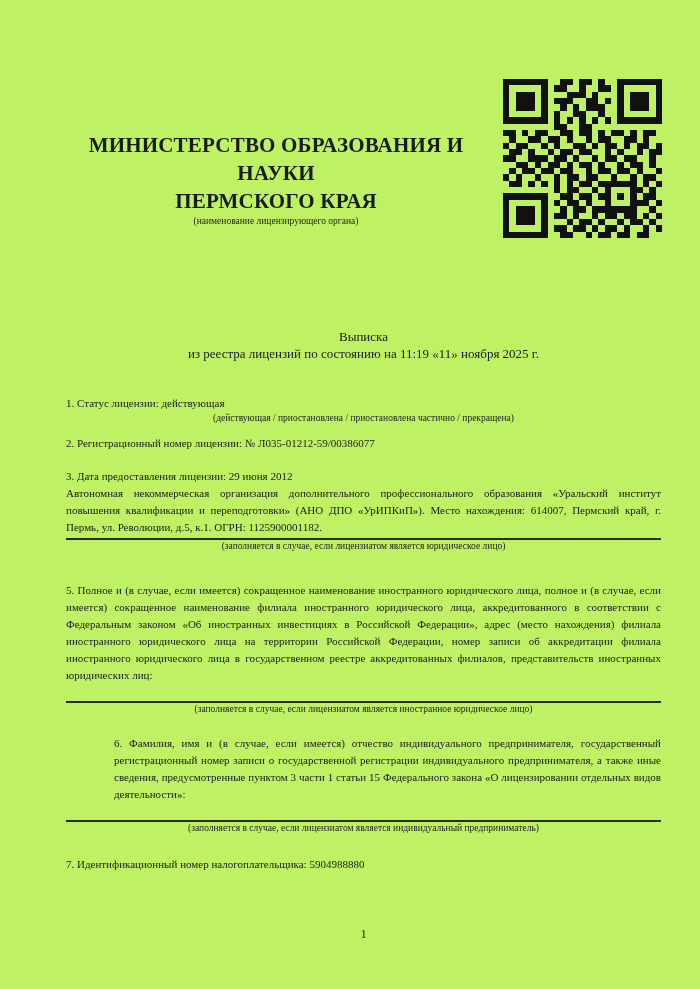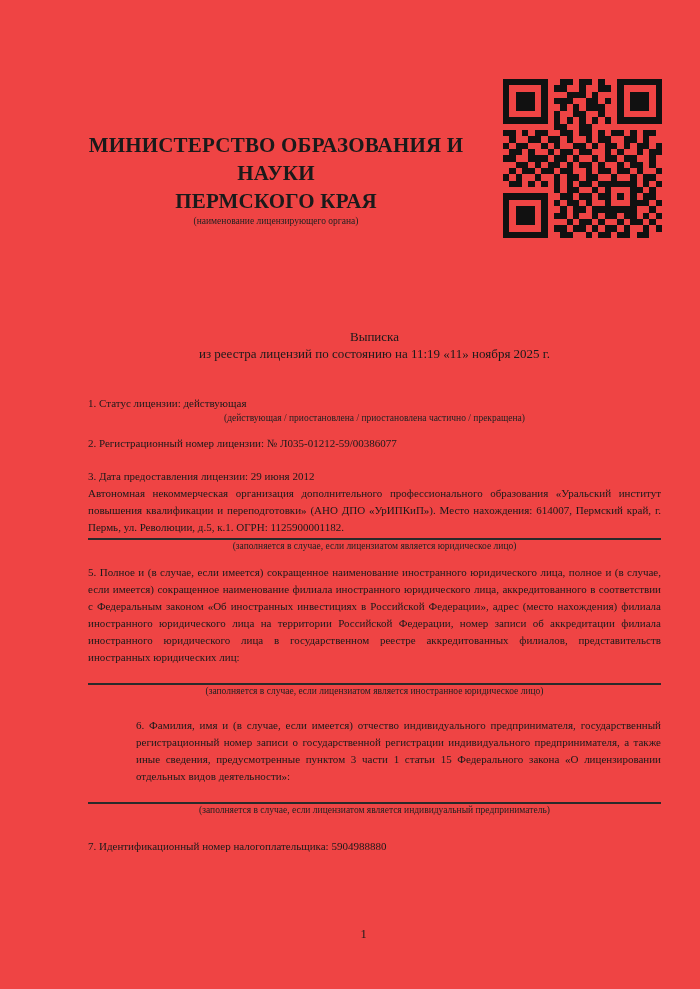--- a/index.html
+++ b/index.html
@@ -4,21 +4,21 @@
 <style>
   html, body {
     margin: 0;
     padding: 0;
     background: #ffffff;
   }
   .page {
     position: relative;
     width: 700px;
     height: 989px;
-    background: #ef4444;
+    background: #bef264;
     color: #1a1a1a;
     font-family: "Liberation Serif", "DejaVu Serif", serif;
     overflow: hidden;
   }
   
   .qr {
     position: absolute;
     top: 79px;
     left: 503px;
     width: 159px;
@@ -40,21 +40,21 @@
     letter-spacing: 0.2px;
   }
   .small-caption {
     font-size: 9.5px;
     line-height: 13px;
     color: #222222;
   }
 
   
   .content {
-    padding: 0 39px 0 88px; 
+    padding: 0 39px 0 66px; 
   }
 
   
   .doc-title {
     margin-top: 100px;
     text-align: center;
     font-size: 13px;
     line-height: 17px;
   }
 
@@ -62,21 +62,21 @@
   .field-text {
     font-size: 11px;
     line-height: 17px;
     margin: 0;
   }
   .justified { text-align: justify; }
   .mt-p1 { margin-top: 33px; }
   .mt-p2 { margin-top: 10px; }
   .mt-p3 { margin-top: 16px; }
   .mt-p4 { margin-top: 11px; }
-  .mt-p5 { margin-top: 11px; }
+  .mt-p5 { margin-top: 29px; }
   .mt-p6 { margin-top: 19px; margin-left: 48px; }
   .mt-p7 { margin-top: 21px; }
 
   .caption-center {
     text-align: center;
   }
   .rule {
     border: 0;
     border-top: 2px solid #2a2a2a;
     margin: 2px 0 0 0;

